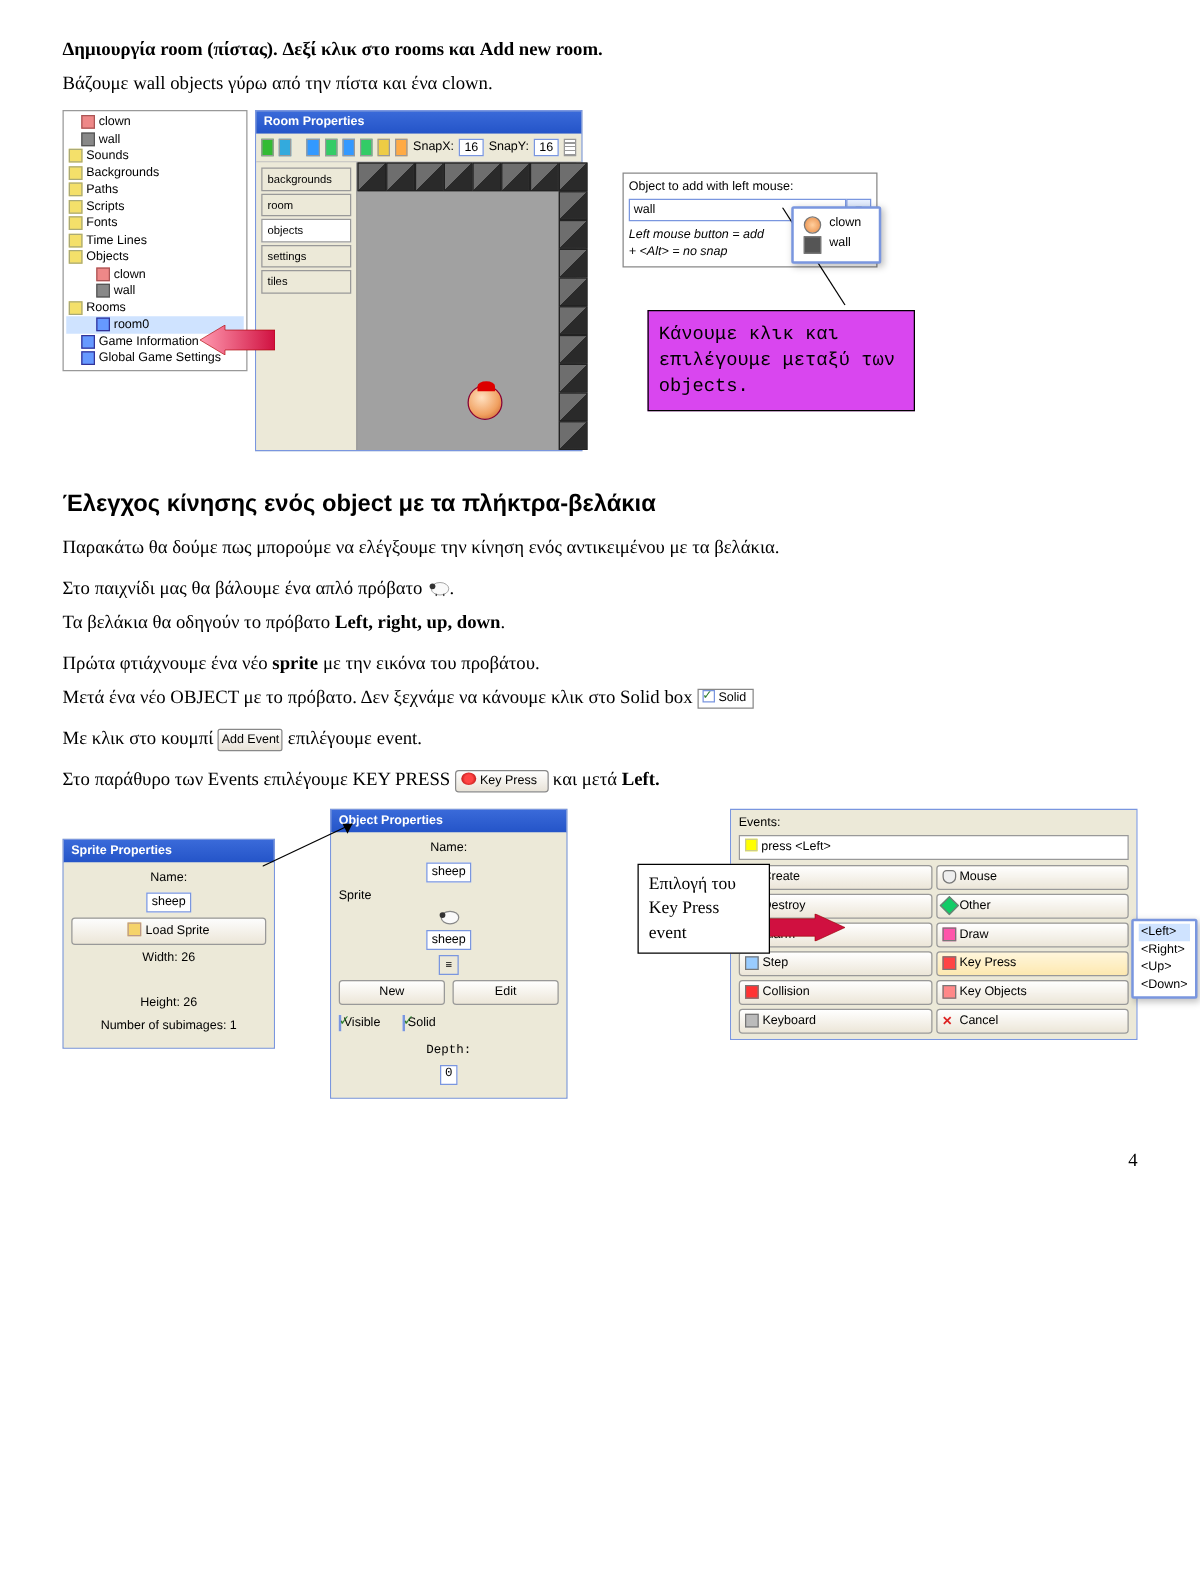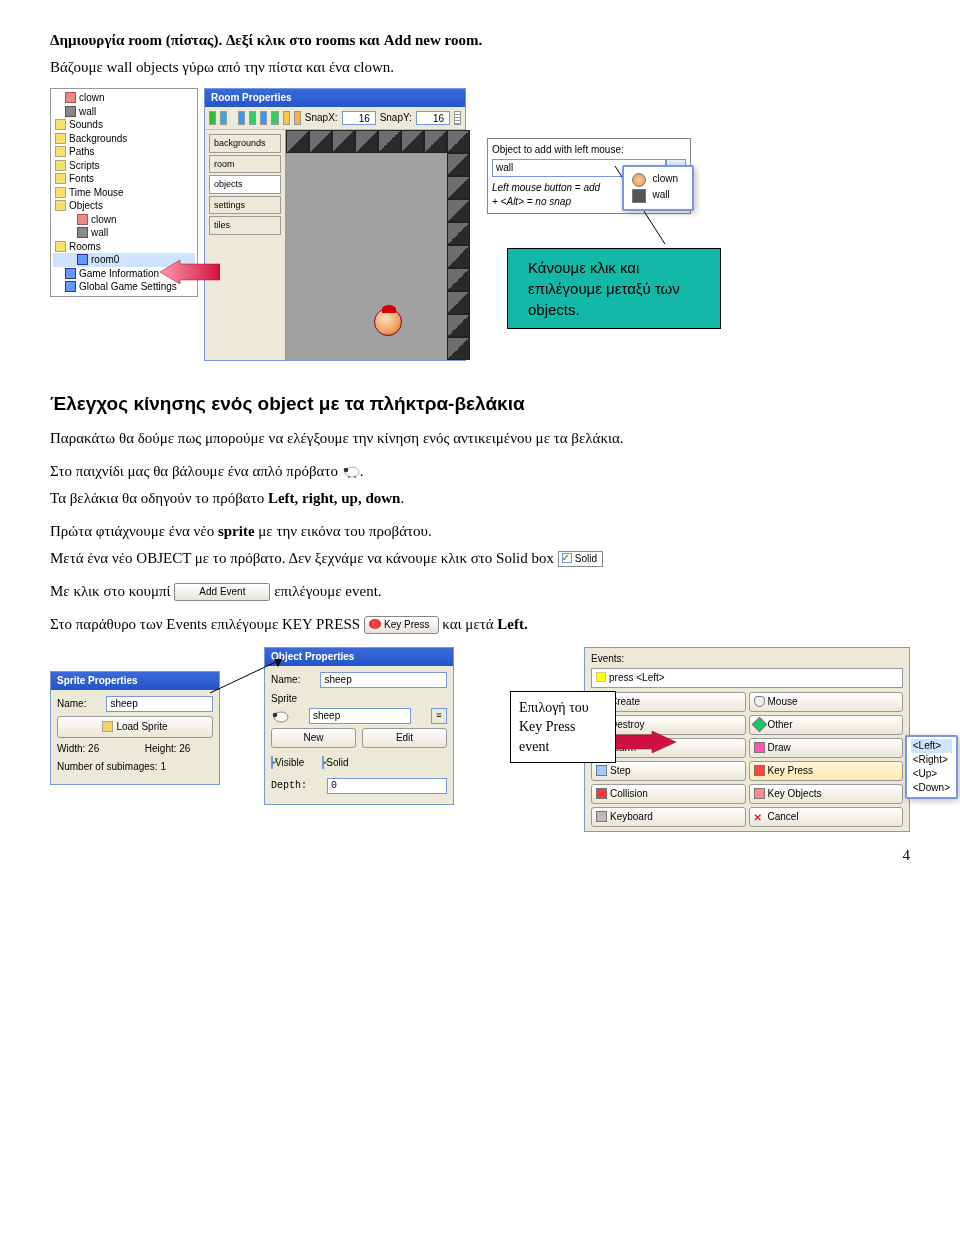--- a/index.html
+++ b/index.html
@@ -74,21 +74,21 @@
     padding: 4px 4px; background: #ece9d8; border-bottom: 1px solid #c0c0c0;
   }
   .tbbtn { width: 14px; height: 14px; display: inline-block; border: 1px solid #999; background:#f8f5e8; }
   .tbbtn.ok{background:#3b3;}
   .tbbtn.undo{background:#3ad;}
   .tbbtn.arL{background:#39f;}
   .tbbtn.arR{background:#3c6;}
   .tbbtn.x1{background:#ec4;}
   .tbbtn.x2{background:#fa4;}
   .snap-lbl{font-size:10px;}
-  .snap-in{width:26px;height:14px;border:1px solid #7a96df;background:#fff;font-size:10px;text-align:right;padding:0 16px;}
+  .snap-in{width:26px;height:14px;border:1px solid #7a96df;background:#fff;font-size:10px;text-align:center;padding:0 2px;}
   .room-body{display:flex;}
   .room-tabs{width:80px;background:#ece9d8;padding:4px;}
   .tab{border:1px solid #999;background:#ece9d8;padding:2px 4px;margin-bottom:2px;font-size:9px;}
   .tab.sel{background:#fff;}
   .room-canvas{width:176px;height:230px;background:#a1a1a1;position:relative;border-left:1px solid #999;}
   .wall{position:absolute;width:23px;height:23px;background:#3c3c3c;border:1px solid #222;}
   .wall.tri::after{content:"";position:absolute;inset:0;background:linear-gradient(135deg,#6e6e6e 50%,#2a2a2a 50%);}
   .clown{position:absolute;width:28px;height:28px;border-radius:50%;background:radial-gradient(circle at 40% 35%,#ffe0c0,#f0a060 60%,#c05020);border:1px solid #803;}
   .clown::before{content:"";position:absolute;top:-4px;left:7px;width:14px;height:8px;background:#d00;border-radius:50% 50% 0 0;}
 
@@ -113,46 +113,46 @@
     font-family:Tahoma,Arial,sans-serif;font-size:10px;
     box-shadow:2px 2px 6px rgba(0,0,0,0.25);
   }
   .obj-panel .menu .mrow{display:flex;align-items:center;gap:4px;line-height:1.6;position:relative;}
   .obj-panel .menu .mrow::before{content:"";position:absolute;left:-20px;top:2px;width:12px;height:12px;border:1px solid #777;}
   .obj-panel .menu .mrow.clwn::before{background:radial-gradient(circle,#ffcf9e,#e88a44);border-radius:50%;}
   .obj-panel .menu .mrow.wl::before{background:#555;}
 
   .callout{
     position:absolute;right:-14px;top:120px;width:214px;
-    border:1px solid #000;background:#14b8a6;padding:8px 20px;
-    font-family:Liberation Sans, sans-serif;font-size:15px;
+    border:1px solid #000;background:#d946ef;padding:8px 8px;
+    font-family:Liberation Mono, monospace;font-size:15px;
   }
   .callout-line{position:absolute;right:154px;top:42px;}
 
   
   .sheep-inline{display:inline-block;width:18px;height:14px;vertical-align:-2px;}
   .sheep-inline svg{width:100%;height:100%;}
   .solid-box{display:inline-block;border:1px solid #888;background:#fff;padding:0 5px 0 3px;font-family:Tahoma,Arial,sans-serif;font-size:10px;vertical-align:1px;}
   .solid-box .chk{display:inline-block;width:10px;height:10px;border:1px solid #7a96df;background:#fff;margin-right:3px;vertical-align:-1px;position:relative;}
   .solid-box .chk::after{content:"✓";position:absolute;top:-3px;left:-1px;font-size:10px;color:#2a7a2a;}
   .btn-inline{
     display:inline-block;border:1px solid #888;border-radius:2px;background:linear-gradient(#fff,#e8e3d8);
-    padding:1px 24px;font-family:Tahoma,Arial,sans-serif;font-size:10px;vertical-align:1px;
+    padding:1px 2px;font-family:Tahoma,Arial,sans-serif;font-size:10px;vertical-align:1px;
   }
   .keypress-btn{
     display:inline-block;border:1px solid #888;border-radius:3px;background:linear-gradient(#fff,#e8e3d8);
     padding:1px 8px 1px 4px;font-family:Tahoma,Arial,sans-serif;font-size:10px;vertical-align:1px;
   }
   .kp-icon{display:inline-block;width:12px;height:10px;background:radial-gradient(circle,#f44 40%,#900);border-radius:50%;margin-right:3px;vertical-align:-1px;}
 
   
   .bottom-row{display:flex;align-items:flex-start;gap:0px;margin:12px 0 4px 0;position:relative;}
   .sprite-win{width:170px;}
   .sprite-body{padding:6px;background:#ece9d8;}
-  .frow{display:flex;align-items:center;gap:20px;font-size:10px;margin-bottom:4px;}
+  .frow{display:flex;align-items:center;gap:4px;font-size:10px;margin-bottom:4px;flex-direction:column;}
   .frow .fld{border:1px solid #7a96df;background:#fff;height:16px;padding:0 3px;font-size:10px;}
   .widebtn{display:block;width:100%;border:1px solid #999;border-radius:3px;background:linear-gradient(#fdfdfd,#ece6d8);padding:3px 4px;font-size:10px;text-align:center;}
   .btn-ico{display:inline-block;width:11px;height:11px;background:#f5d36a;border:1px solid #b98;vertical-align:-2px;margin-right:3px;}
 
   .obj-win{width:190px;}
   .obj-body{padding:6px;background:#ece9d8;}
   .two-btn{display:flex;gap:6px;margin-top:4px;}
   .two-btn .b{flex:1;border:1px solid #999;border-radius:3px;background:linear-gradient(#fff,#ece6d8);padding:2px 0;font-size:10px;text-align:center;}
   .chkrow{display:flex;gap:18px;margin-top:8px;font-size:10px;align-items:center;}
   .chkrow .cb{width:11px;height:11px;border:1px solid #7a96df;background:#fff;position:relative;margin-right:2px;}
@@ -229,21 +229,21 @@
       <div class="row ">
         <span class="ico "></span>
         <span>Scripts</span>
       </div>
       <div class="row ">
         <span class="ico "></span>
         <span>Fonts</span>
       </div>
       <div class="row ">
         <span class="ico "></span>
-        <span>Time Mouse</span>
+        <span>Time Lines</span>
       </div>
       <div class="row ">
         <span class="ico "></span>
         <span>Objects</span>
       </div>
       <div class="row lvl2">
         <span class="ico sprite"></span>
         <span>clown</span>
       </div>
       <div class="row lvl2">
@@ -322,21 +322,21 @@
           <div class="wall tri" style="left: 161px; top: 92px;"></div>
           <div class="wall tri" style="left: 161px; top: 115px;"></div>
           <div class="wall tri" style="left: 161px; top: 138px;"></div>
           <div class="wall tri" style="left: 161px; top: 161px;"></div>
           <div class="wall tri" style="left: 161px; top: 184px;"></div>
           <div class="wall tri" style="left: 161px; top: 207px;"></div>
         </div>
     </div>
   </div>
 
-  <div style="position:relative;width:240px;margin-left:15px;">
+  <div style="position:relative;width:240px;margin-left:26px;">
     <div class="obj-panel" style="margin-top:50px;">
       <div class="lbl">Object to add with left mouse:</div>
       <div class="field">
         <div class="txt">wall</div>
         <div class="combo-arrow">▾</div>
       </div>
       <div class="hint" style="margin-top:4px;"><em>Left mouse button = add</em></div>
       <div class="hint"><em>+ &lt;Alt&gt; = no snap</em></div>
       <div class="menu">
         <div class="mrow clwn">clown</div>

